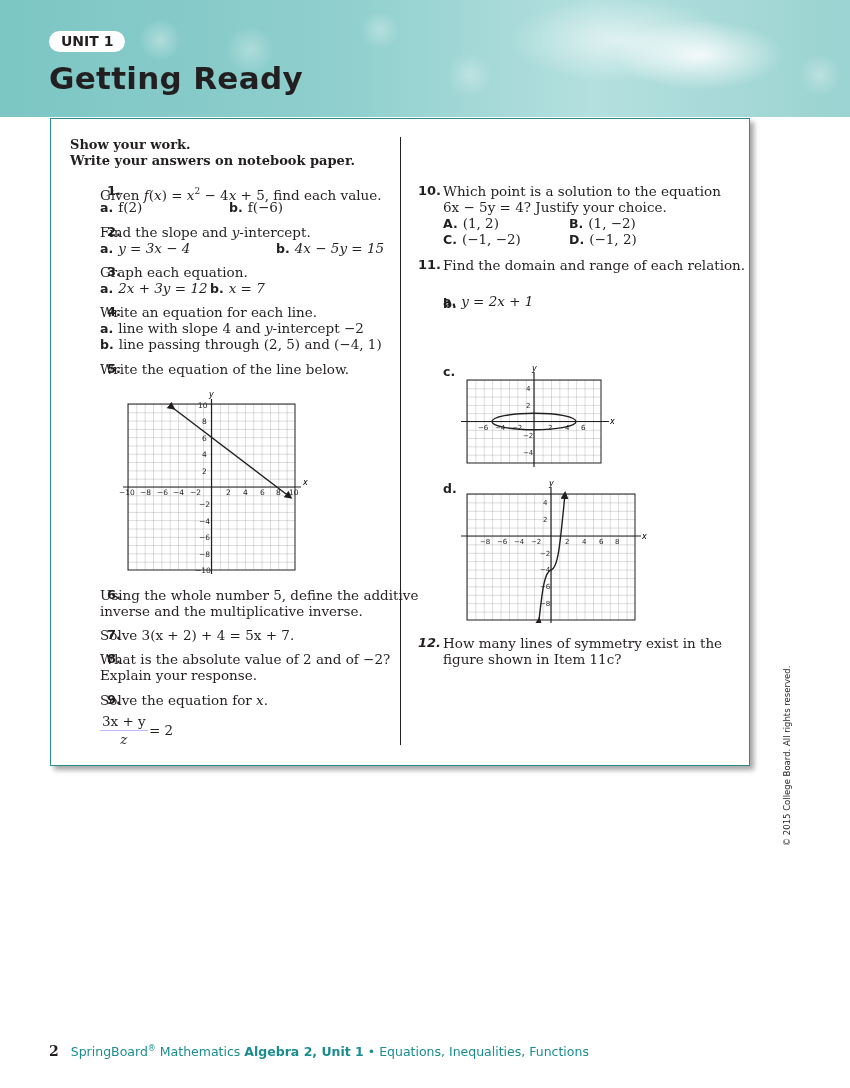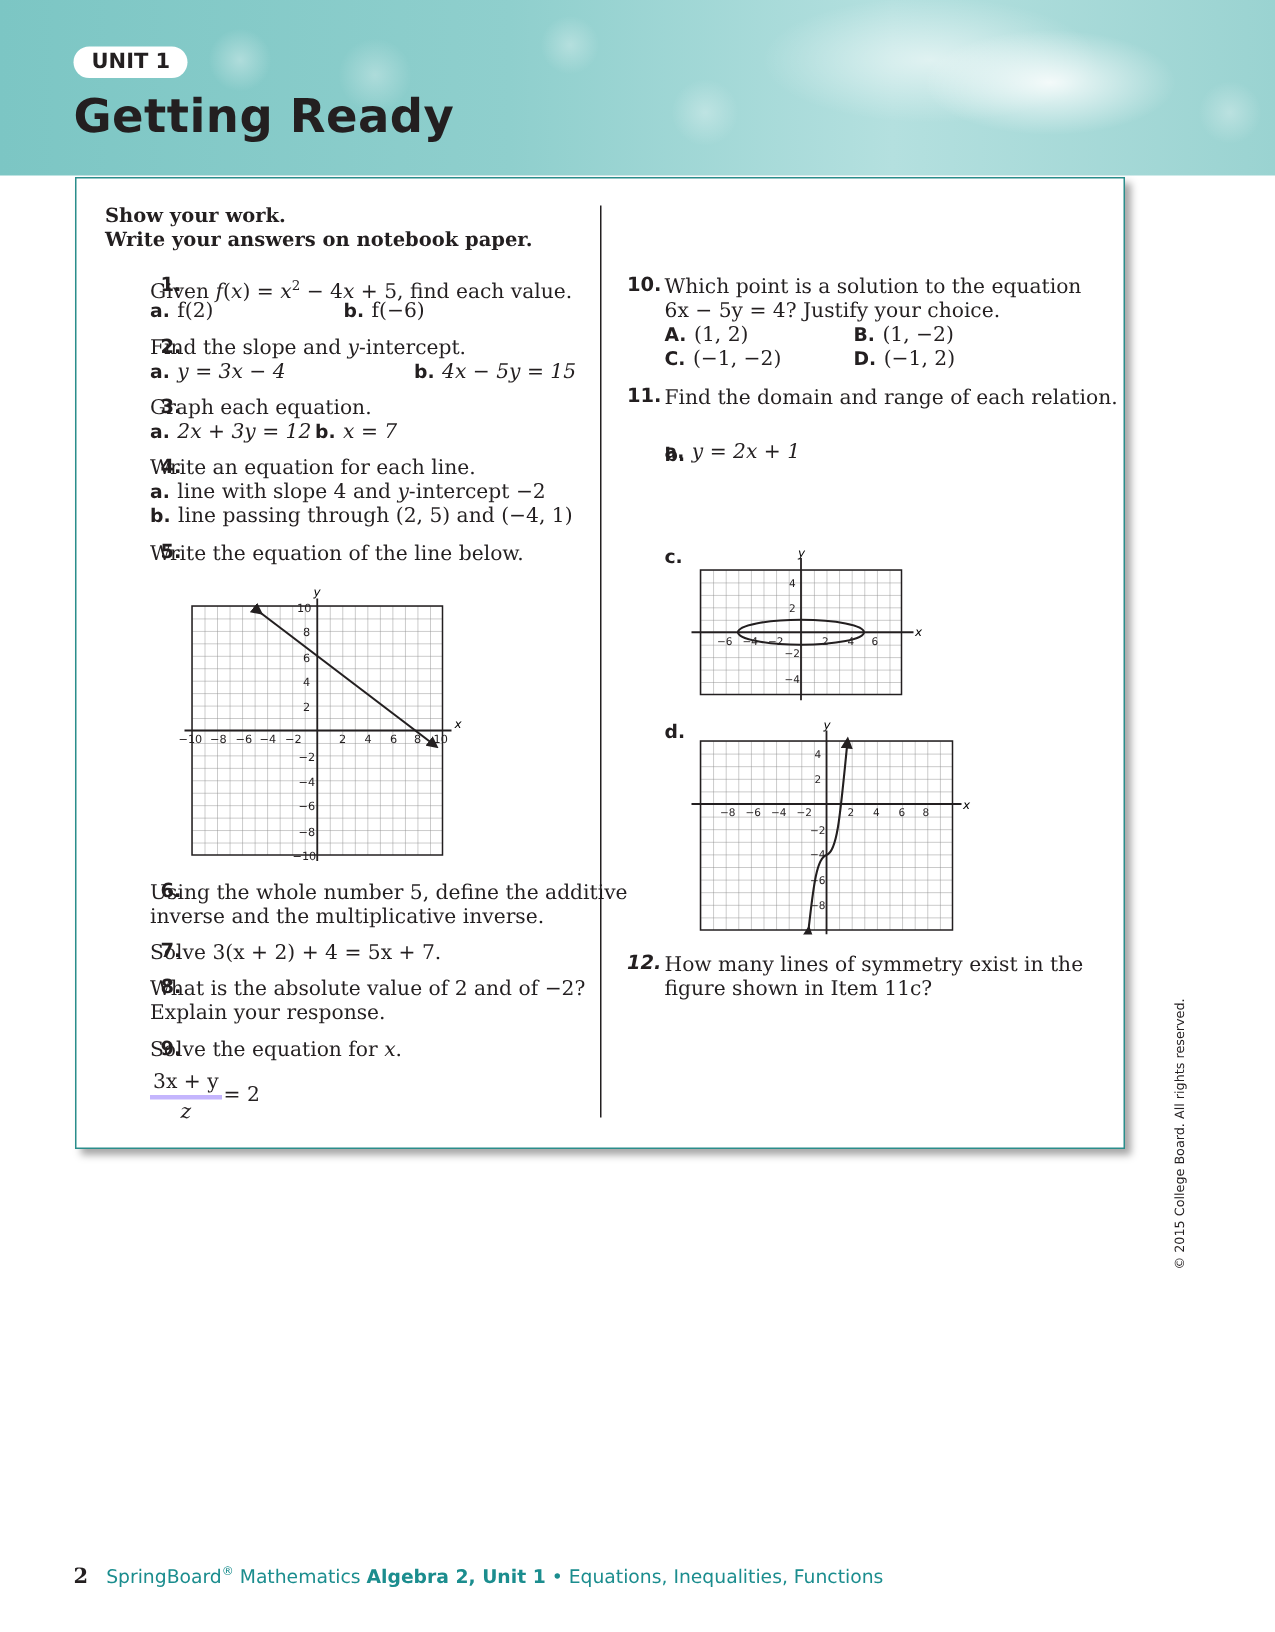--- a/index.html
+++ b/index.html
@@ -39,21 +39,21 @@
 
   .instr { position: absolute; left: 19px; top: 18px; font-weight: bold; font-size: 13px; line-height: 16px; }
 
   .item { position: absolute; font-size: 13.5px; line-height: 16px; }
   .num { position: absolute; font-family: "DejaVu Sans", sans-serif; font-weight: bold; font-size: 13px; text-align: right; }
   .sub { font-family: "DejaVu Sans", sans-serif; font-weight: bold; font-size: 12.5px; margin-right: 5px; }
   .line { position: absolute; white-space: nowrap; }
   i { font-style: italic; }
 
   .frac { position: absolute; display: inline-block; text-align: center; }
-  .frac .n { display: block; border-bottom: 3px solid #c4b5fd; padding: 0 2px 1px; }
+  .frac .n { display: block; border-bottom: 1px solid #c4b5fd; padding: 0 2px 1px; }
   .frac .d { display: block; font-style: italic; }
 
   table.io { position: absolute; border-collapse: collapse; border: 2px solid #231f20; }
   table.io td { border: 1.5px solid #231f20; height: 21px; text-align: center; font-family: "DejaVu Sans", sans-serif; font-size: 12px; }
   table.io td.lbl { width: 48px; font-weight: bold; font-size: 10.5px; }
   table.io td.v { width: 38px; }
 
   .copyright {
     position: absolute; left: 787px; top: 756px; transform: translate(-50%,-50%) rotate(-90deg);
     font-family: "DejaVu Sans", sans-serif; font-size: 8.5px; white-space: nowrap; color: #231f20;

